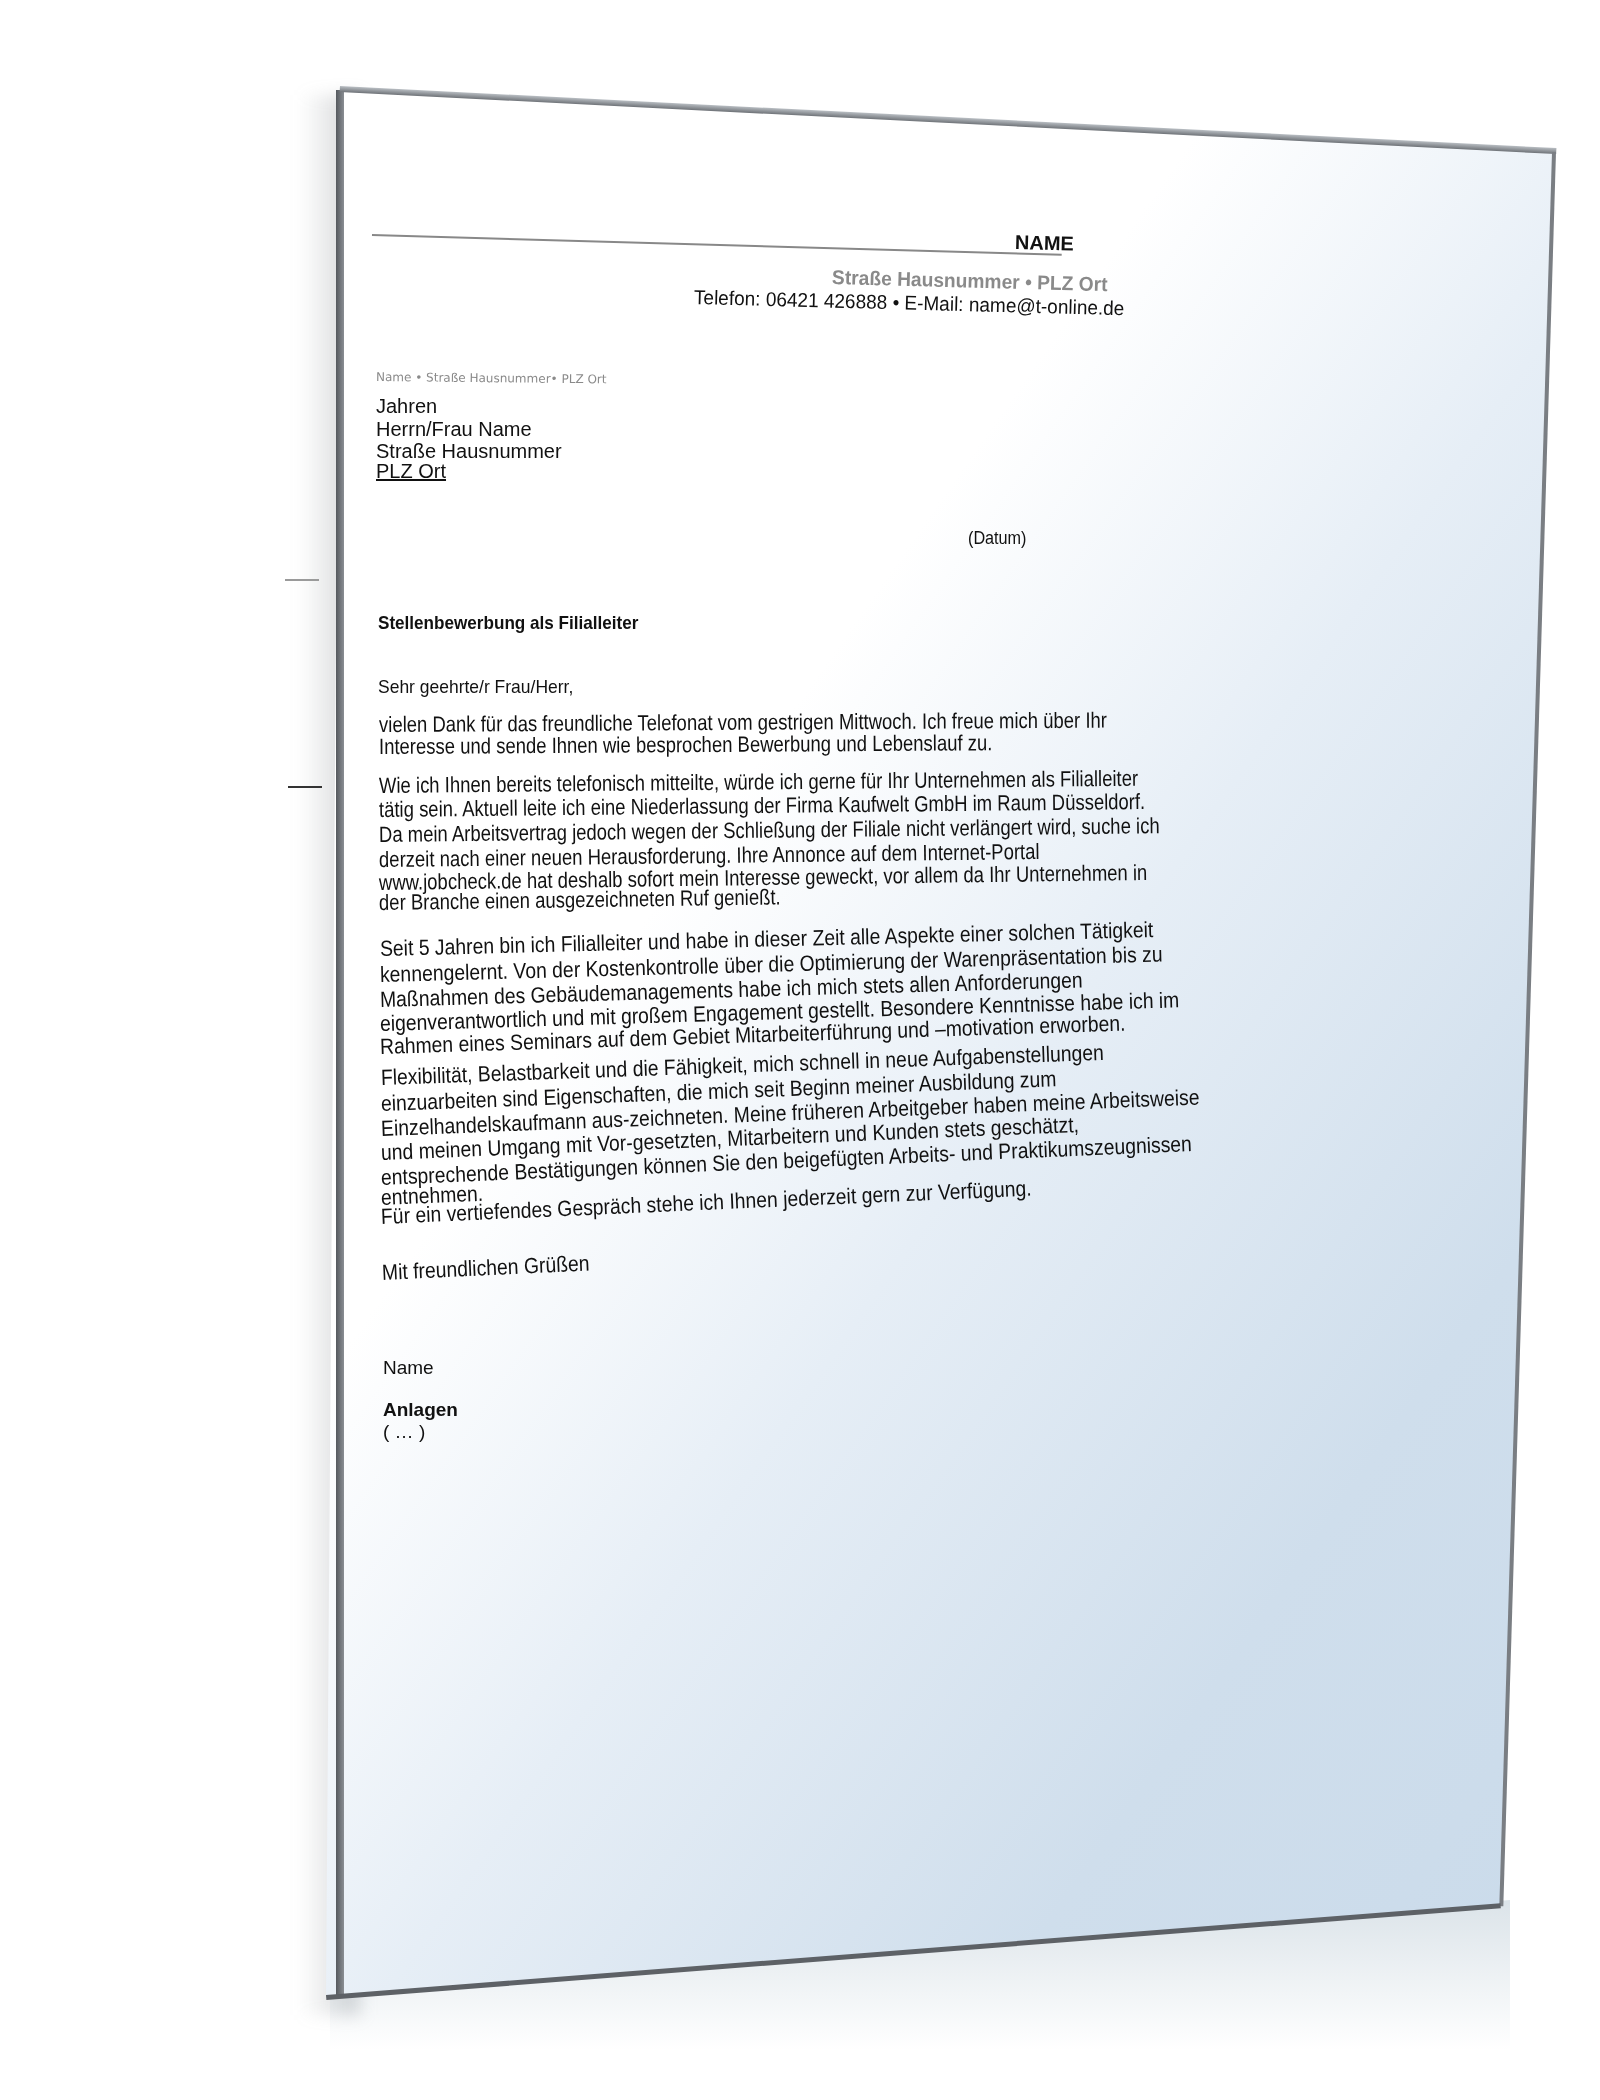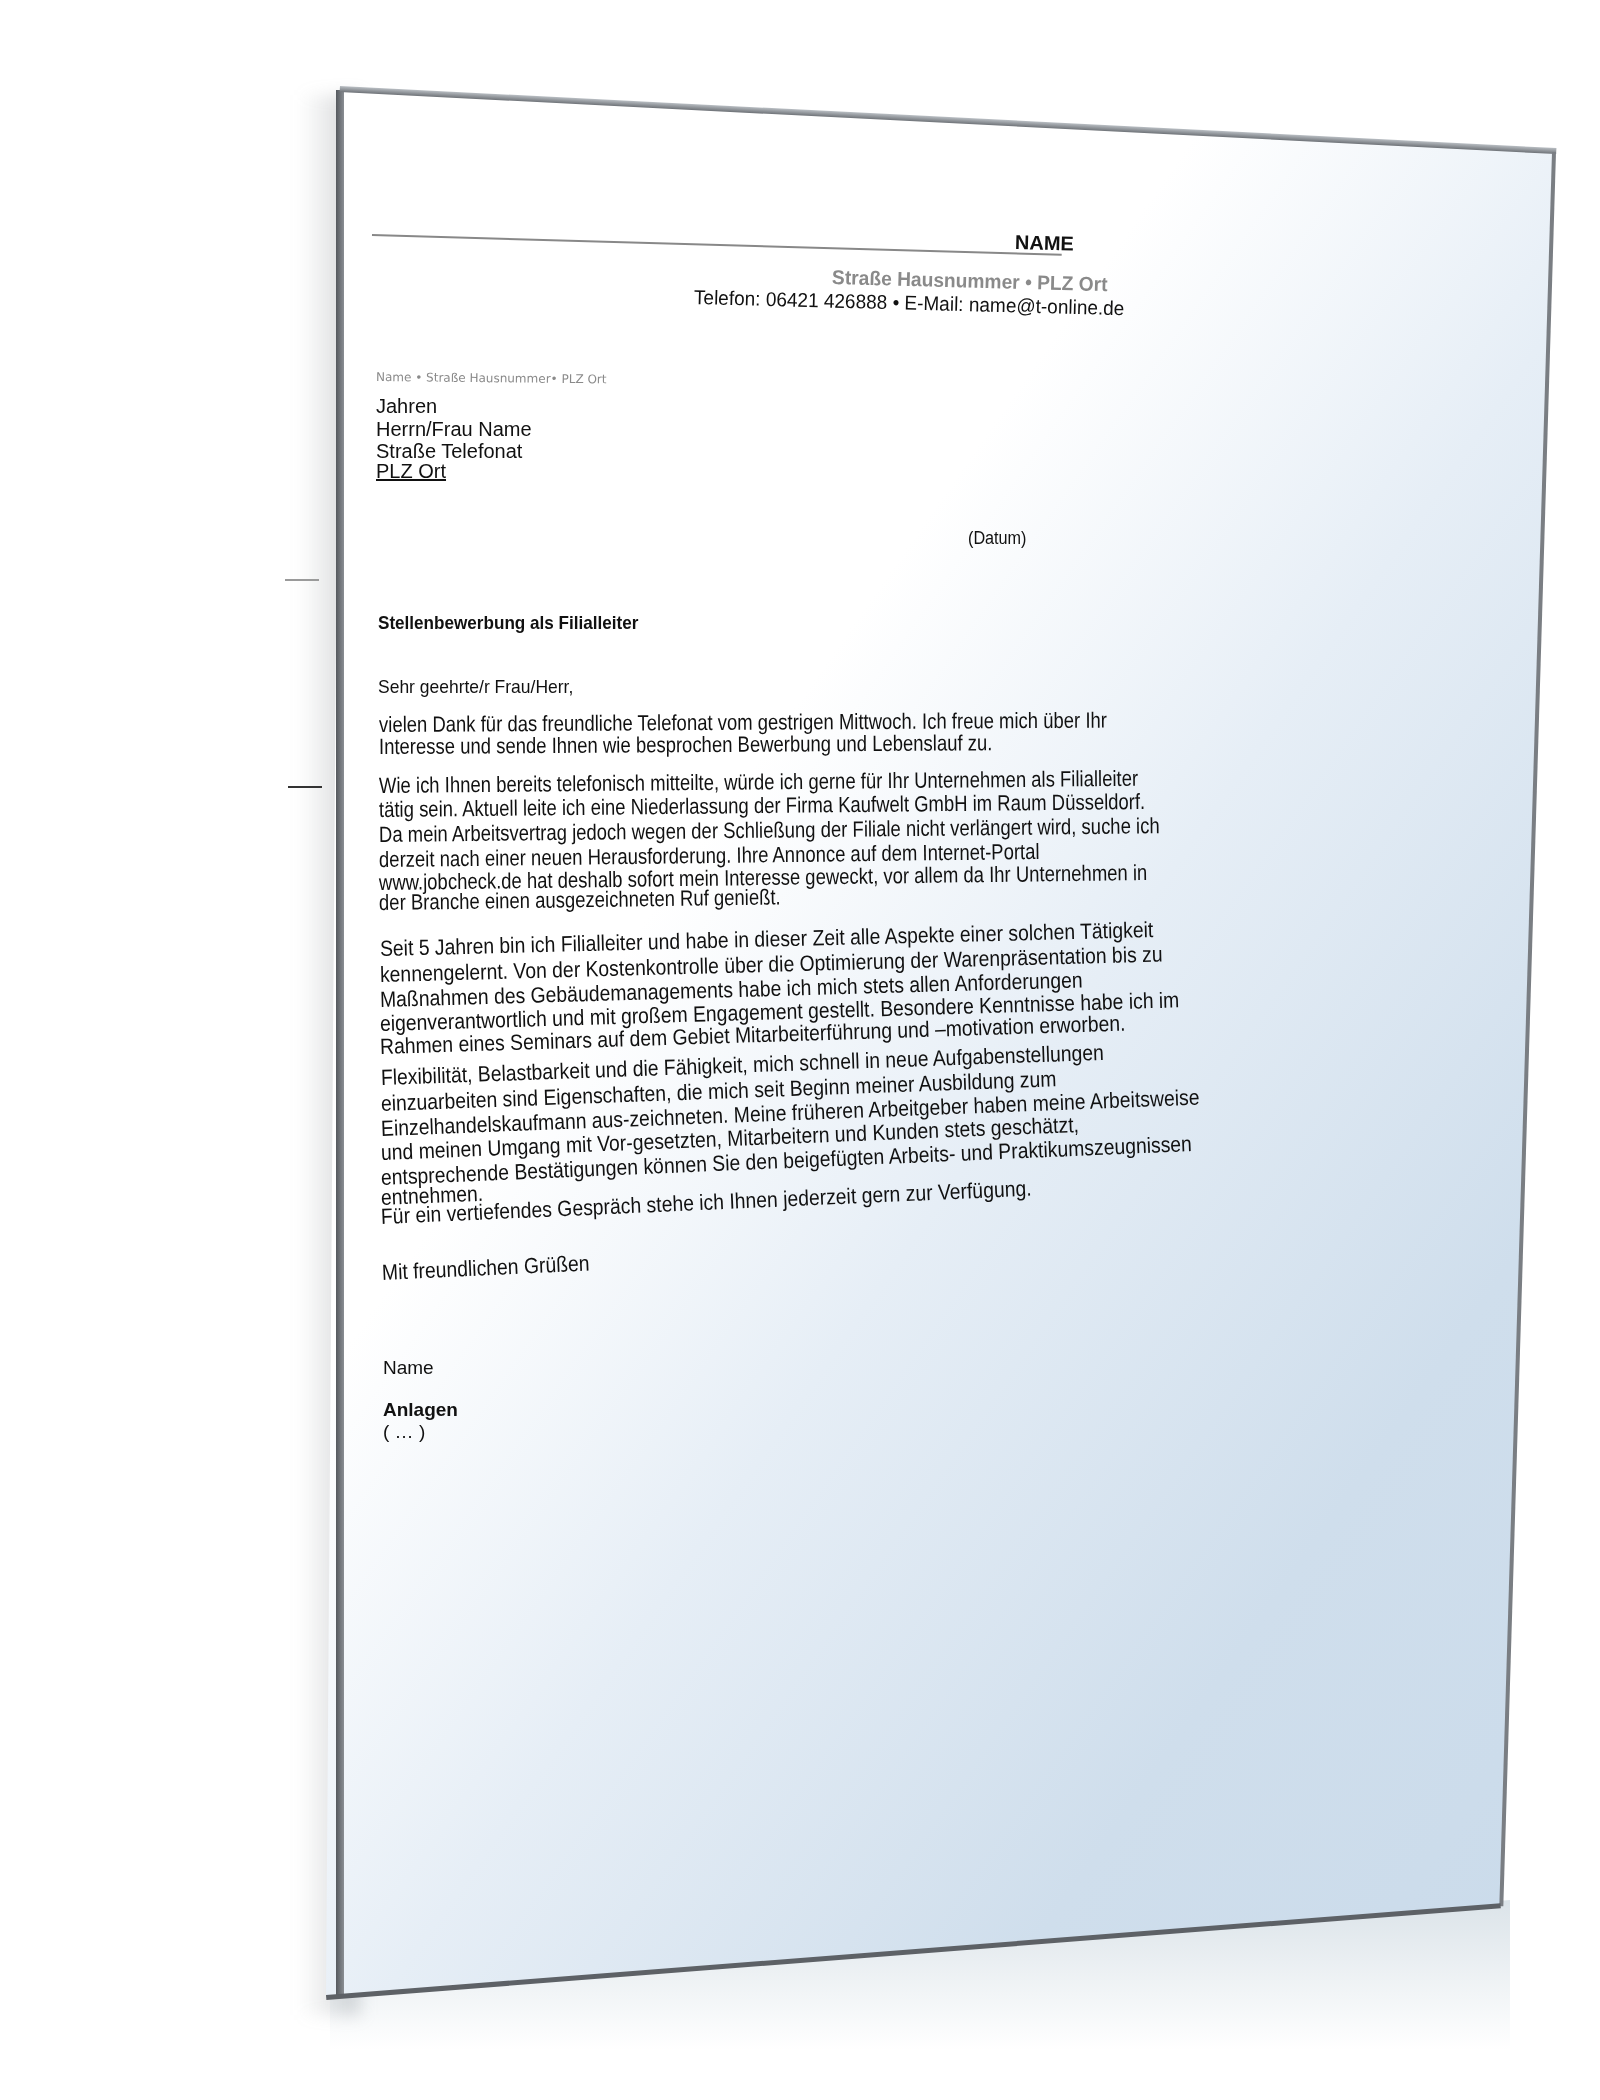--- a/index.html
+++ b/index.html
@@ -47,21 +47,21 @@
   <div class="rule" style="left:372px; top:234px; width:690px; transform:rotate(1.65deg);"></div>
   <div class="t b" style="left:1015px; top:231px; font-size:20px; transform:rotate(1.5deg);">NAME</div>
   <div class="t b grey" style="left:832px; top:266px; font-size:20px; transform:rotate(1.5deg) scaleX(0.96);">Straße Hausnummer • PLZ Ort</div>
   <div class="t" style="left:694px; top:286px; font-size:20px; transform:rotate(1.5deg) scaleX(0.95);">Telefon: 06421 426888 • E-Mail: name@t-online.de</div>
 
   <div class="t small" style="left:376px; top:370px; font-size:12px; transform:rotate(0.6deg);">Name • Straße Hausnummer• PLZ Ort</div>
 
   <div>
     <div class="t" style="left:376px; top:395px; font-size:20px;">Jahren</div>
     <div class="t" style="left:376px; top:418px; font-size:20px;">Herrn/Frau Name</div>
-    <div class="t" style="left:376px; top:440px; font-size:20px;">Straße Telefonat</div>
+    <div class="t" style="left:376px; top:440px; font-size:20px;">Straße Hausnummer</div>
     <div class="t" style="left:376px; top:460px; font-size:20px;text-decoration:underline;">PLZ Ort</div>
   </div>
 
   <div class="t" style="left:968px; top:528px; font-size:18px; transform:scaleX(0.9);">(Datum)</div>
 
   <div class="fold" style="left:360px; top:782px; width:0;"></div>
 
   <div class="t b" style="left:378px; top:612px; font-size:19px; transform:scaleX(0.9);">Stellenbewerbung als Filialleiter</div>
 
   <div class="t" style="left:378px; top:676px; font-size:19px; transform:scaleX(0.92);">Sehr geehrte/r Frau/Herr,</div>

